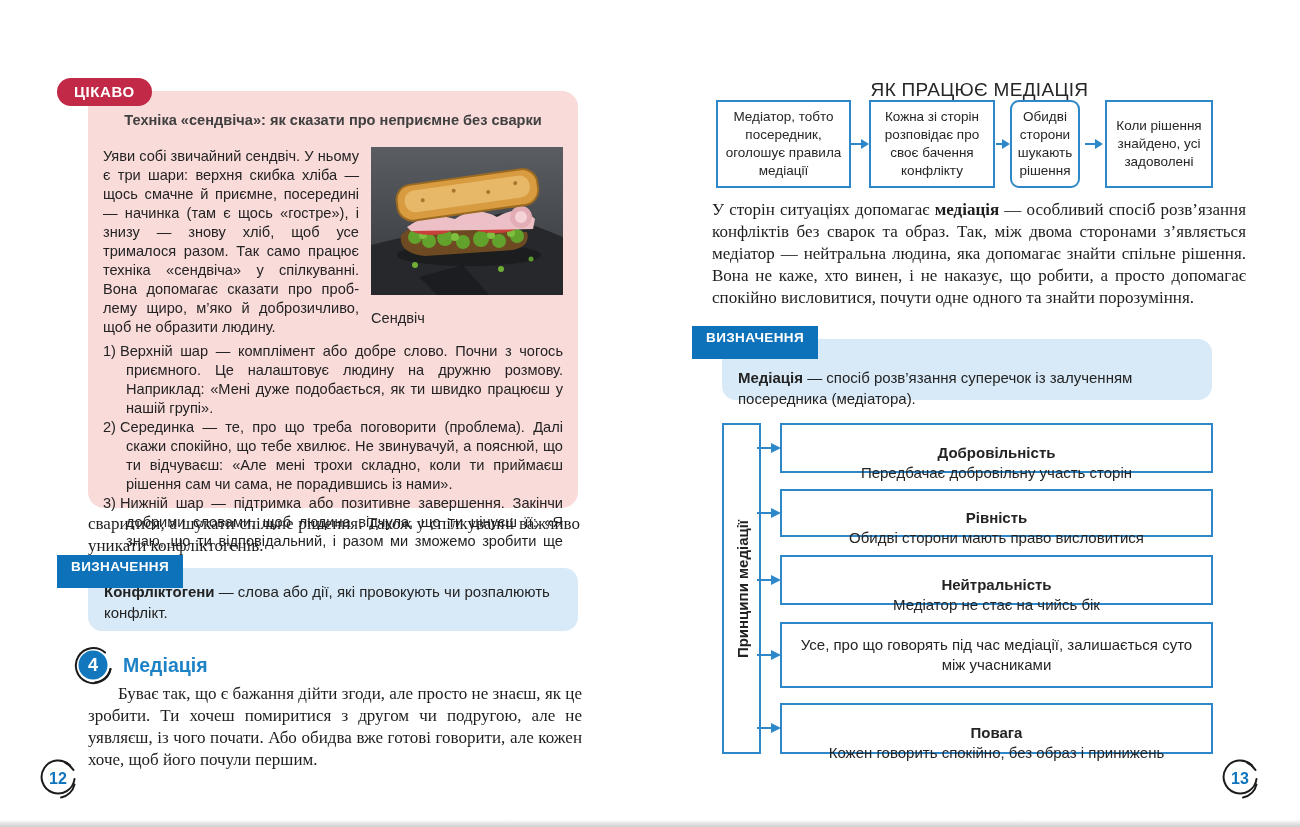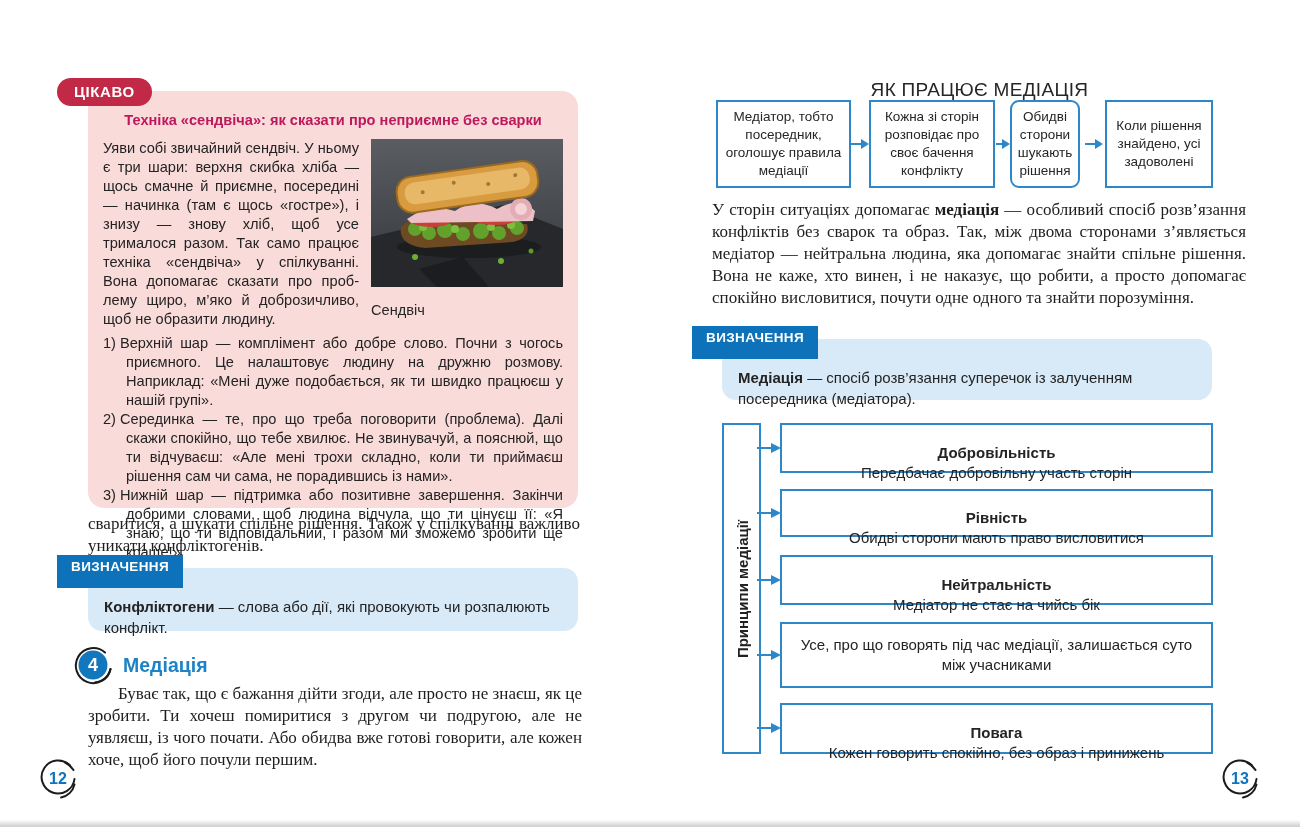--- a/index.html
+++ b/index.html
@@ -20,36 +20,36 @@
   .badge{position:absolute;color:#fff;font-weight:bold;z-index:3;}
   .badge-red{left:57px;top:78px;background:var(--red);font-size:15px;letter-spacing:.6px;
     padding:5px 17px 6px;border-radius:14px;}
   .badge-blue{background:var(--bluebadge);font-size:13.5px;letter-spacing:.4px;
     padding:4px 14px 14px;border-radius:0;}
   .badge-blue.left{left:57px;top:555px;}
   .badge-blue.right{left:692px;top:326px;}
 
   .pink-box{position:absolute;left:88px;top:91px;width:490px;height:417px;background:var(--pink);
     border-radius:16px;padding:12px 15px 10px;font-size:14.6px;line-height:19px;z-index:2;}
-  .pink-title{text-align:center;font-weight:bold;font-size:14.6px;margin:8px 0 9px;color:#be185d;}
+  .pink-title{text-align:center;font-weight:bold;font-size:14.6px;margin:8px 0 17px;color:#404040;}
   .pink-cols{display:flex;gap:12px;}
   .pink-intro{width:271px;text-align:justify;}
   .img-col{width:192px;flex:none;}
   .img-col figcaption{margin-top:9px;font-size:14.6px;color:#262626;}
   .pink-list{margin-top:5px;}
   .pl-item{padding-left:23px;text-indent:-23px;text-align:justify;}
   .pl-item .num{margin-right:4px;}
 
   .serif{font-family:"Liberation Serif","DejaVu Serif",serif;font-size:17px;line-height:22px;
     text-align:justify;color:#1d1d1d;}
   .after-box{position:absolute;left:88px;top:513px;width:492px;}
 
   .blue-box{position:absolute;background:var(--lightblue);border-radius:14px;
     font-size:15px;line-height:21px;z-index:2;}
-  .blue-box.left{left:88px;top:568px;width:490px;height:63px;padding:28px 16px;}
+  .blue-box.left{left:88px;top:568px;width:490px;height:63px;padding:13px 16px;}
   .blue-box.right{left:722px;top:339px;width:490px;height:61px;padding:28px 16px;}
   .blue-box .term{font-weight:bold;}
 
   .section-head{position:absolute;left:74px;top:644px;display:flex;align-items:center;gap:7px;z-index:2;}
   .num-wrap{position:relative;width:42px;height:42px;flex:none;}
   .num-wrap .snum{position:absolute;left:19px;top:21px;transform:translate(-50%,-50%);
     color:#fff;font-weight:bold;font-size:18px;}
   .section-title{color:var(--headblue);font-size:19.5px;font-weight:600;}
   .section-para{position:absolute;left:88px;top:683px;width:494px;text-indent:30px;}
 

